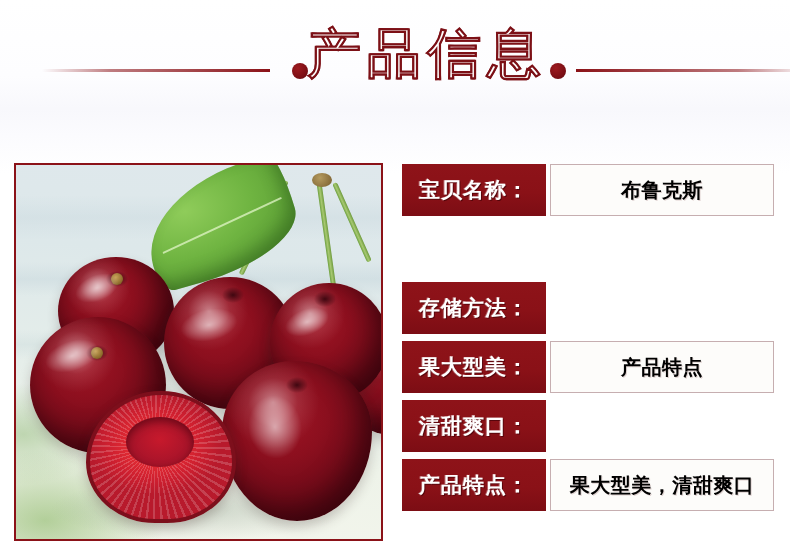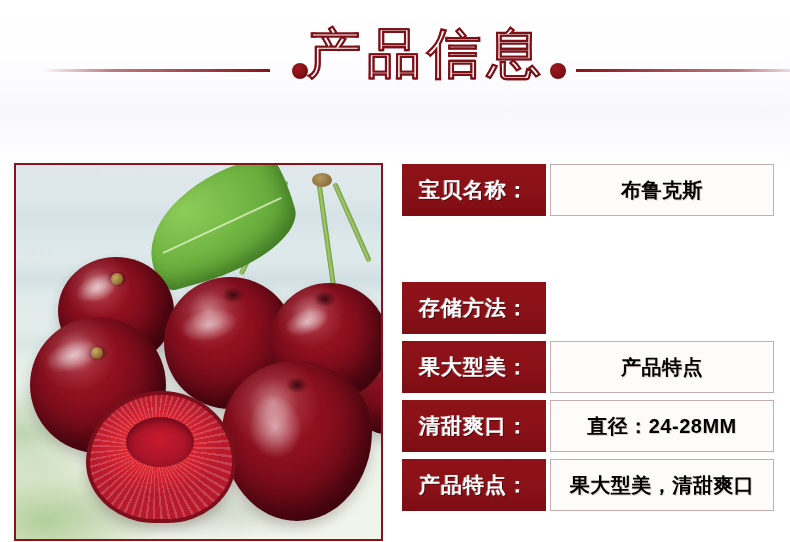--- a/index.html
+++ b/index.html
@@ -434,23 +434,20 @@
         <div class="spec-value">
           <span class="spec-value-text">产品特点</span>
         </div>
       </div>
 
       <div class="spec-row">
         <div class="spec-label">
           <span class="spec-label-text">清甜爽口：</span>
         </div>
         <div class="spec-gap"></div>
-        <div class="spec-value">
-          <span class="spec-value-text">直径：24-28MM</span>
-        </div>
       </div>
 
       <div class="spec-row">
         <div class="spec-label">
           <span class="spec-label-text">产品特点：</span>
         </div>
         <div class="spec-gap"></div>
         <div class="spec-value">
           <span class="spec-value-text narrow">果大型美，清甜爽口</span>
         </div>

